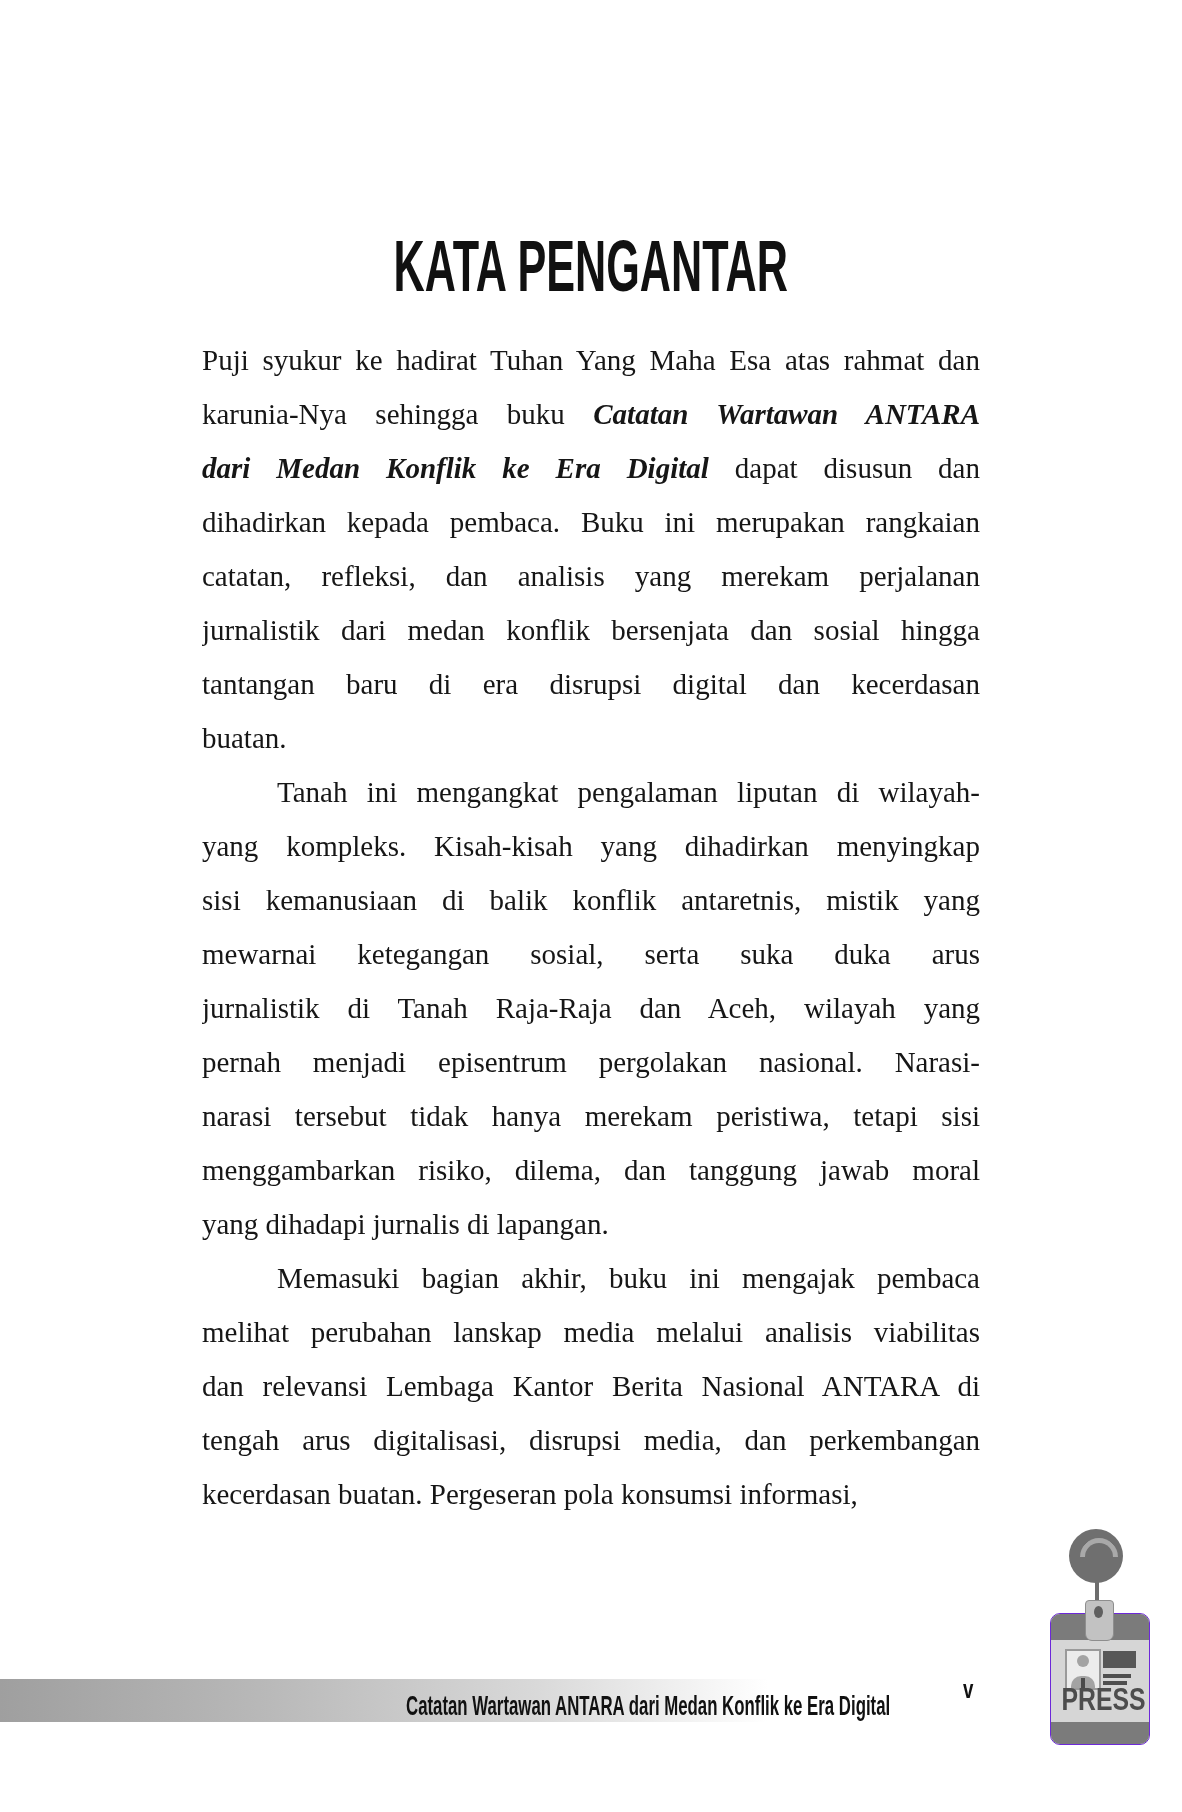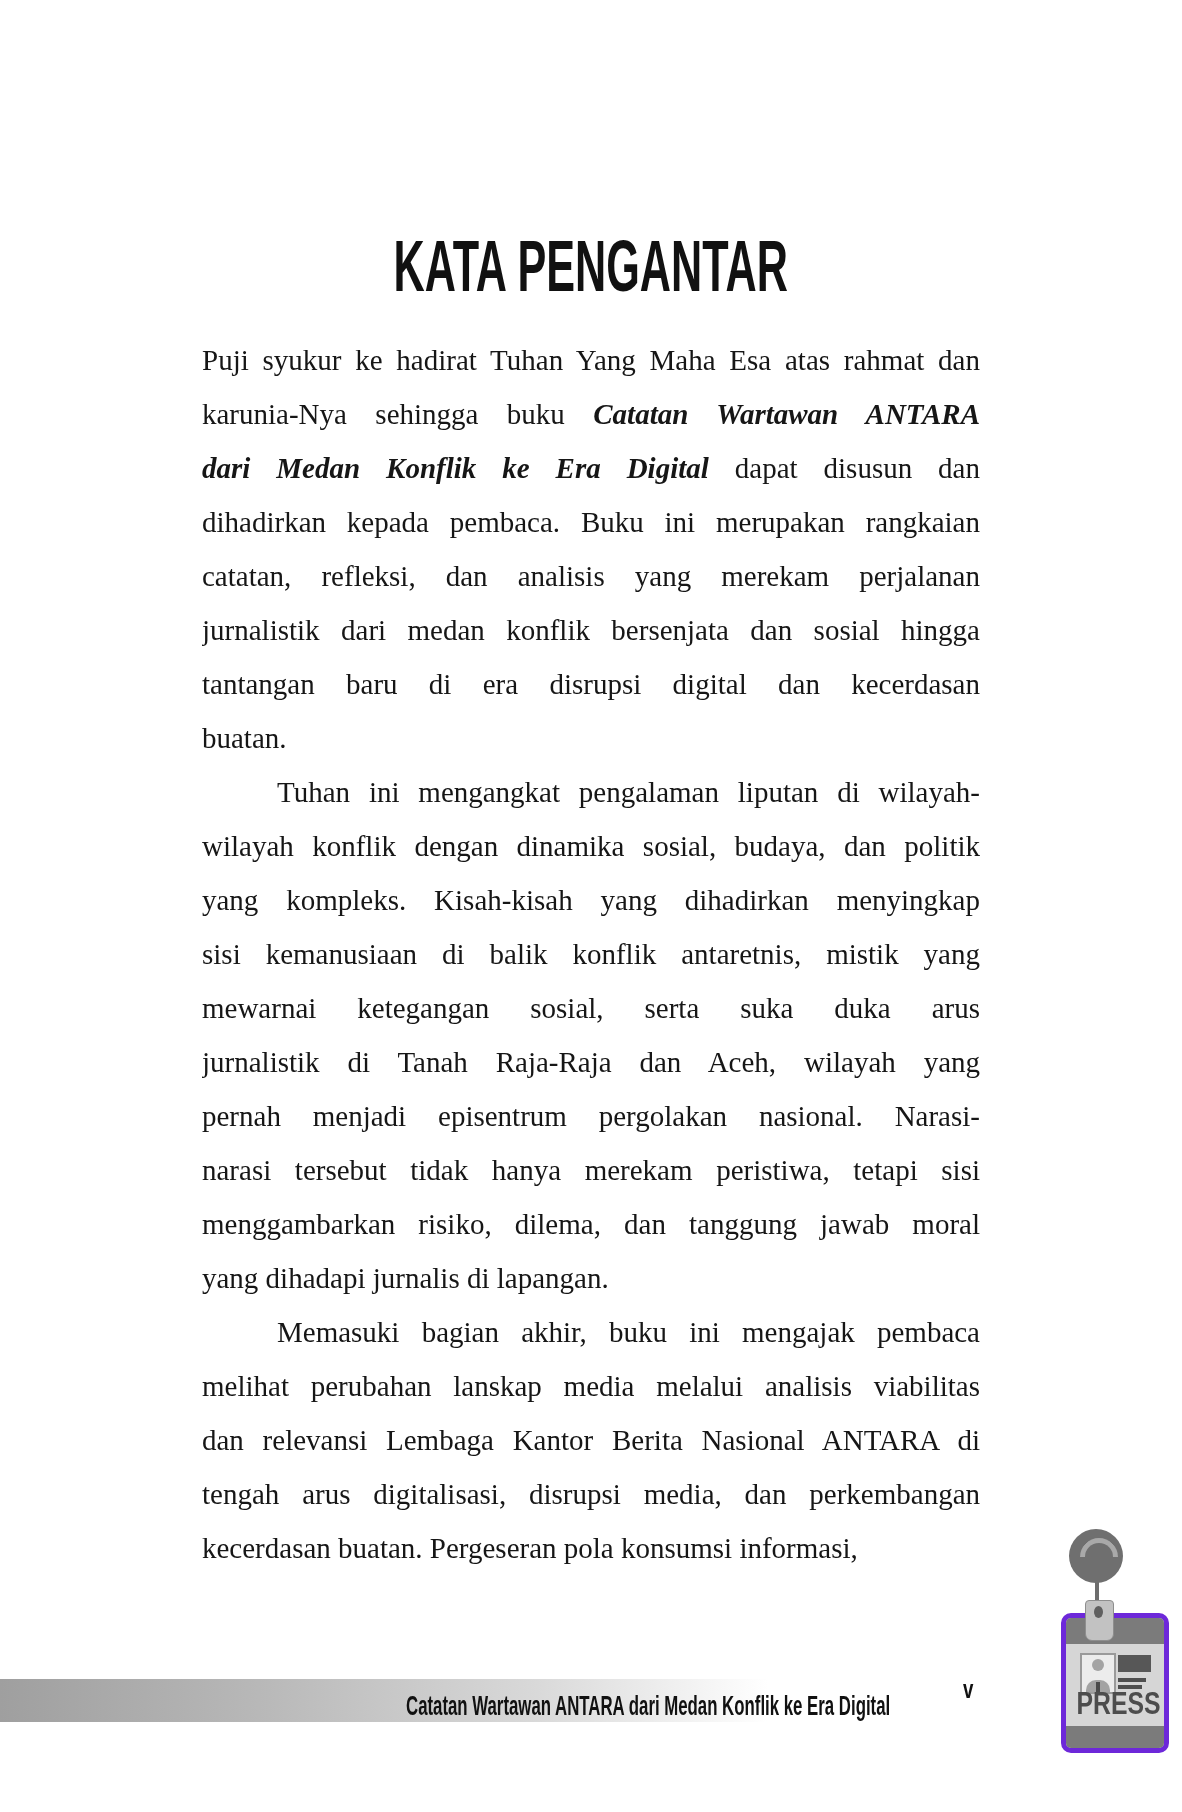--- a/index.html
+++ b/index.html
@@ -34,22 +34,22 @@
   .badge-reel{position:absolute;left:20px;top:0;width:54px;height:54px;border-radius:50%;
               background:#6f6f6f;}
   .badge-reel-inner{position:absolute;left:11px;top:9px;width:28px;height:28px;border-radius:50%;
               border:5px solid #a9a9a9;border-bottom-color:transparent;border-right-color:transparent;
               transform:rotate(45deg);}
   .badge-string{position:absolute;left:46px;top:52px;width:4px;height:26px;background:#6d6d6d;}
   .badge-clip{position:absolute;left:36px;top:71px;width:27px;height:39px;background:#c2c2c2;
               border:1px solid #8e8e8e;border-radius:4px 4px 7px 7px;}
   .badge-clip-hole{position:absolute;left:8px;top:5px;width:9px;height:12px;border-radius:50%;
               background:#5f5f5f;}
-  .press-card{position:absolute;left:12px;top:84px;width:98px;height:130px;border-radius:10px;
-              background:#d6d6d6;border:5px solid #6d28d9;overflow:hidden;}
+  .press-card{position:absolute;left:1px;top:84px;width:98px;height:130px;border-radius:10px;
+              background:#d6d6d6;border:1px solid #6d28d9;overflow:hidden;}
   .card-band-top{position:absolute;left:0;top:0;width:100%;height:26px;background:#7b7b7b;}
   .card-band-bottom{position:absolute;left:0;bottom:0;width:100%;height:22px;background:#7b7b7b;}
   .photo-box{position:absolute;left:14px;top:35px;width:32px;height:37px;background:#ececec;
              border:2px solid #9a9a9a;overflow:hidden;}
   .photo-head{position:absolute;left:10px;top:4px;width:12px;height:12px;border-radius:50%;background:#a3a3a3;}
   .photo-body{position:absolute;left:4px;bottom:-2px;width:24px;height:14px;border-radius:10px 10px 0 0;background:#a3a3a3;}
   .photo-tie{position:absolute;left:14px;bottom:-1px;width:4px;height:11px;background:#4a4a4a;}
   .card-plate{position:absolute;left:52px;top:37px;width:33px;height:17px;background:#575757;}
   .card-line1{position:absolute;left:52px;top:60px;width:28px;height:4px;background:#4f4f4f;}
   .card-line2{position:absolute;left:52px;top:67px;width:24px;height:4px;background:#4f4f4f;}
@@ -69,22 +69,21 @@
 
   <div class="body-text">
       <div class="line"><span>Puji syukur ke hadirat Tuhan Yang Maha Esa atas rahmat dan</span></div>
       <div class="line"><span>karunia-Nya sehingga buku </span><span class="bi">Catatan Wartawan ANTARA</span></div>
       <div class="line"><span class="bi">dari Medan Konflik ke Era Digital</span><span> dapat disusun dan</span></div>
       <div class="line"><span>dihadirkan kepada pembaca. Buku ini merupakan rangkaian</span></div>
       <div class="line"><span>catatan, refleksi, dan analisis yang merekam perjalanan</span></div>
       <div class="line"><span>jurnalistik dari medan konflik bersenjata dan sosial hingga</span></div>
       <div class="line"><span>tantangan baru di era disrupsi digital dan kecerdasan</span></div>
       <div class="line last"><span>buatan.</span></div>
-      <div class="line indent"><span>Tuhan ini mengangkat pengalaman liputan di wilayah-</span></div>
-      <div class="line"><span>wilayah konflik dengan dinamika sosial, budaya, dan politik</span></div>
+      <div class="line indent"><span>Tanah ini mengangkat pengalaman liputan di wilayah-</span></div>
       <div class="line"><span>yang kompleks. Kisah-kisah yang dihadirkan menyingkap</span></div>
       <div class="line"><span>sisi kemanusiaan di balik konflik antaretnis, mistik yang</span></div>
       <div class="line"><span>mewarnai ketegangan sosial, serta suka duka arus</span></div>
       <div class="line"><span>jurnalistik di Tanah Raja-Raja dan Aceh, wilayah yang</span></div>
       <div class="line"><span>pernah menjadi episentrum pergolakan nasional. Narasi-</span></div>
       <div class="line"><span>narasi tersebut tidak hanya merekam peristiwa, tetapi sisi</span></div>
       <div class="line"><span>menggambarkan risiko, dilema, dan tanggung jawab moral</span></div>
       <div class="line last"><span>yang dihadapi jurnalis di lapangan.</span></div>
       <div class="line indent"><span>Memasuki bagian akhir, buku ini mengajak pembaca</span></div>
       <div class="line"><span>melihat perubahan lanskap media melalui analisis viabilitas</span></div>

